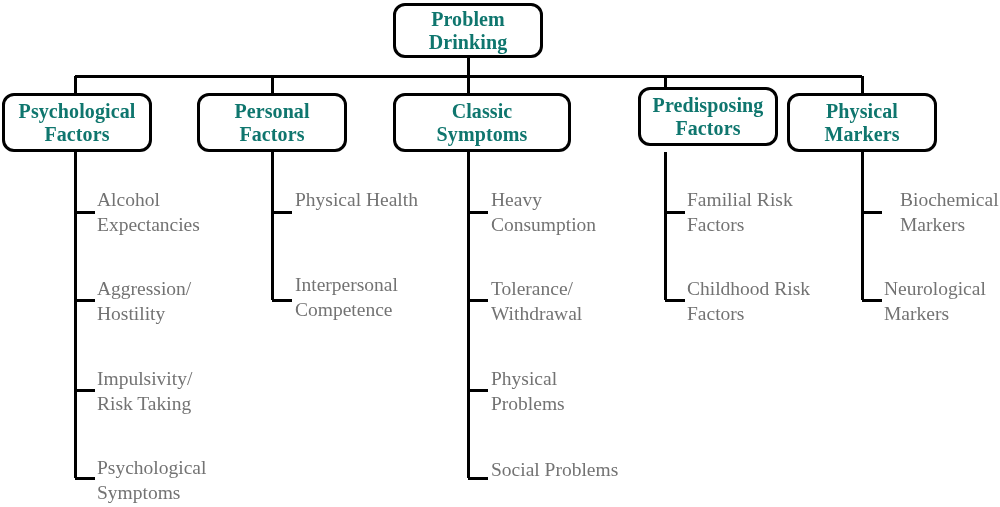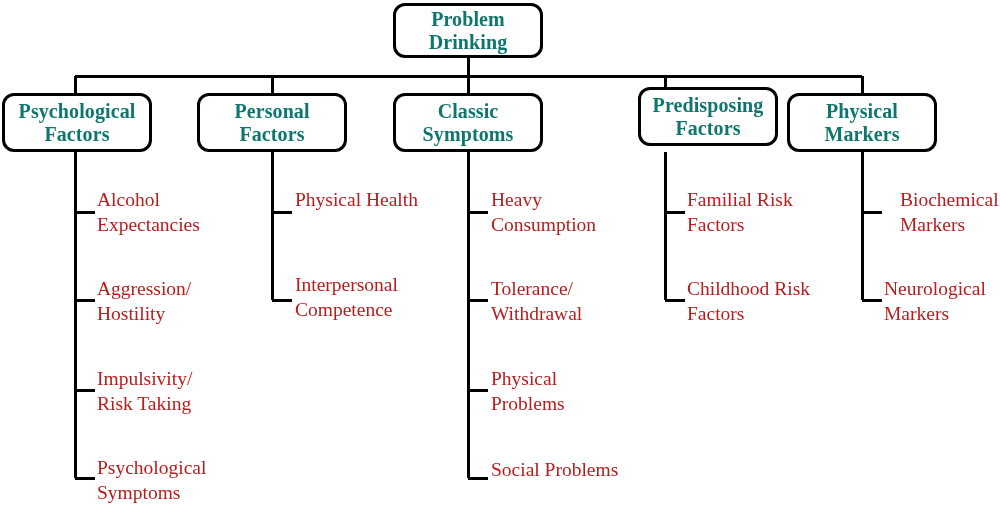--- a/index.html
+++ b/index.html
@@ -46,21 +46,21 @@
   }
   .node-label {
     display: block;
     white-space: pre-line;
     padding: 0 6px;
   }
   .leaf-label {
     position: absolute;
     font-size: 19.5px;
     line-height: 1.28;
-    color: #b91c1c;
+    color: #737373;
     white-space: pre-line;
     font-weight: normal;
   }
 </style>
 </head>
 <body>
 
 <div id="canvas">
   <svg id="wires" viewBox="0 0 1000 507">
       <line x1="468" y1="58" x2="468" y2="76" stroke="#000000" stroke-width="3" shape-rendering="crispEdges"></line>
@@ -107,21 +107,21 @@
 Risk Taking</div>
       <div class="leaf-label" style="left: 97px; top: 456px;">Psychological
 Symptoms</div>
       <div class="node-box level2" style="left: 197px; top: 93px; width: 150px; height: 59px;">
         <span class="node-label">Personal
 Factors</span>
       </div>
       <div class="leaf-label" style="left: 295px; top: 188px;">Physical Health</div>
       <div class="leaf-label" style="left: 295px; top: 273px;">Interpersonal
 Competence</div>
-      <div class="node-box level2" style="left: 393px; top: 93px; width: 150px; height: 59px;">
+      <div class="node-box level2" style="left: 393px; top: 93px; width: 178px; height: 59px;">
         <span class="node-label">Classic
 Symptoms</span>
       </div>
       <div class="leaf-label" style="left: 491px; top: 188px;">Heavy
 Consumption</div>
       <div class="leaf-label" style="left: 491px; top: 277px;">Tolerance/
 Withdrawal</div>
       <div class="leaf-label" style="left: 491px; top: 367px;">Physical
 Problems</div>
       <div class="leaf-label" style="left: 491px; top: 458px;">Social Problems</div>

